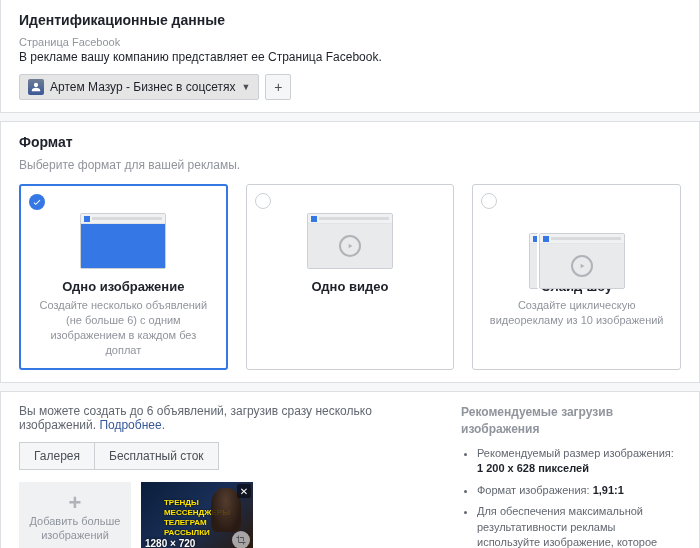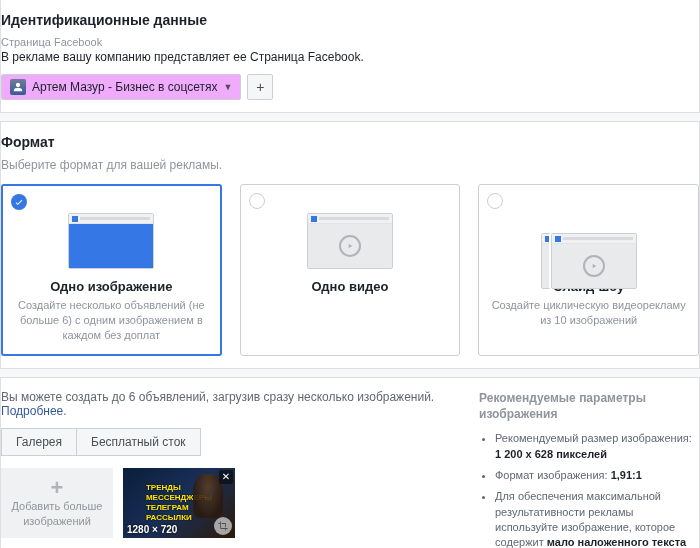--- a/index.html
+++ b/index.html
@@ -7,21 +7,21 @@
     font-family: Helvetica, Arial, sans-serif;
     font-size: 12px;
     color: #1d2129;
     background: #f6f7f9;
     width: 700px;
   }
   .section {
     background: #fff;
     border: 1px solid #dddfe2;
     margin: 0 0 8px 0;
-    padding: 12px 0;
+    padding: 12px 18px;
   }
   .section-top { border-top: none; }
   .h-title {
     font-size: 14px;
     font-weight: bold;
     color: #1d2129;
     margin-bottom: 8px;
   }
   .sub-label {
     font-size: 11px;
@@ -33,21 +33,21 @@
     color: #1d2129;
     margin-top: 2px;
     margin-bottom: 10px;
   }
   .page-row { display: flex; align-items: center; gap: 6px; }
   .page-select {
     display: flex;
     align-items: center;
     gap: 6px;
     border: 1px solid #ccd0d5;
-    background: #f0abfc;
+    background: #e5e5e5;
     border-radius: 2px;
     padding: 4px 8px;
     font-size: 12px;
     color: #1d2129;
     cursor: pointer;
   }
   .page-avatar {
     width: 16px; height: 16px;
     background: linear-gradient(180deg,#6f7d94,#3b5998);
     border-radius: 2px;
@@ -354,21 +354,21 @@
           <span class="crop">
             <svg viewBox="0 0 24 24">
                 <path d="M7 17V1H5v4H1v2h4v10a2 2 0 0 0 2 2h10v4h2v-4h4v-2H7zm10-2h2V7a2 2 0 0 0-2-2H9v2h8v8z"></path>
               </svg>
           </span>
         </div>
       </div>
     </div>
 
     <div class="images-right">
-      <div class="rec-h">Рекомендуемые параметры изображения</div>
+      <div class="rec-h">Рекомендуемые загрузив изображения</div>
       <ul>
         <li>
           <span>Рекомендуемый размер изображения:</span>
           <b>1 200 x 628 пикселей</b>
         </li>
         <li>
           <span>Формат изображения:</span>
           <b>1,91:1</b>
         </li>
         <li>

